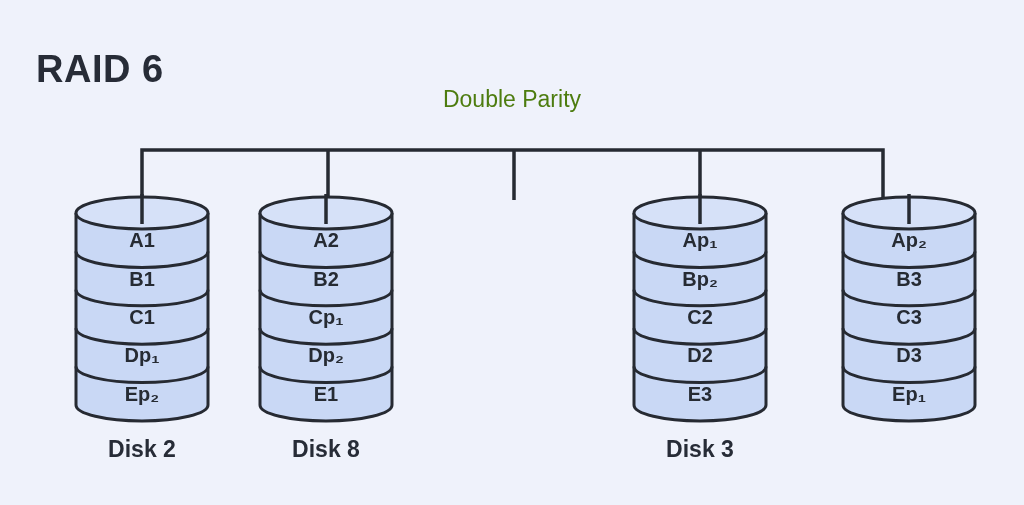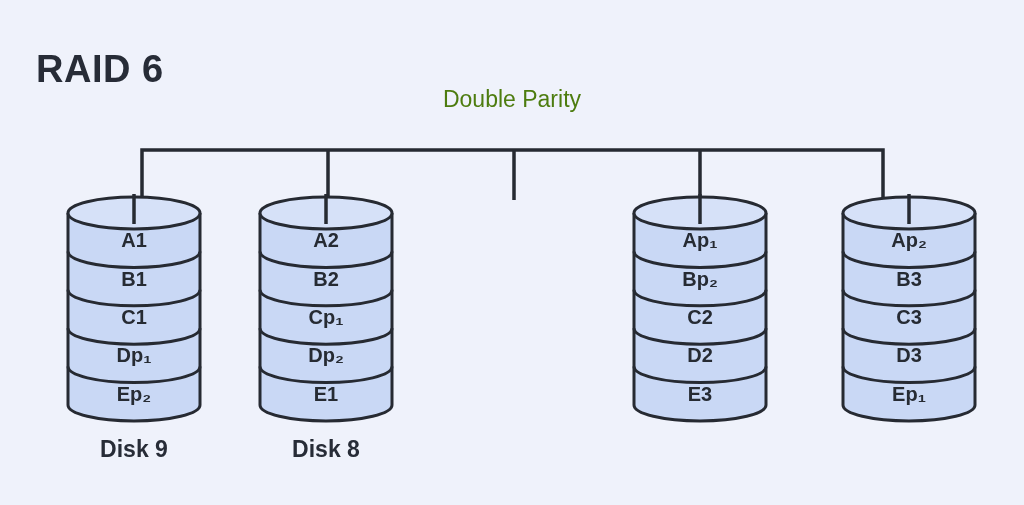--- a/index.html
+++ b/index.html
@@ -45,36 +45,36 @@
 
 <div class="canvas">
 
   <div class="page-title">RAID 6</div>
   <div class="page-subtitle">Double Parity</div>
 
   <svg class="bus-svg" width="1024" height="505">
     <path class="bus" d="M142 200 V150 H883 V200 M328 150 V200 M514 150 V200 M700 150 V200"></path>
   </svg>
 
-  <div class="disk" style="left:64px">
+  <div class="disk" style="left:72px">
     <svg class="cyl" width="140" height="232" viewBox="0 0 140 232">
       <path class="cyl-body" d="M4 19 V211 A66 16 0 0 0 136 211 V19"></path>
       <path class="cyl-div" d="M4 57.4 A66 16 0 0 0 136 57.4"></path>
       <path class="cyl-div" d="M4 95.8 A66 16 0 0 0 136 95.8"></path>
       <path class="cyl-div" d="M4 134.2 A66 16 0 0 0 136 134.2"></path>
       <path class="cyl-div" d="M4 172.6 A66 16 0 0 0 136 172.6"></path>
       <ellipse class="cyl-top" cx="70" cy="19" rx="66" ry="16"></ellipse>
       <line class="cyl-stub" x1="70" y1="0" x2="70" y2="30"></line>
       <text class="seg" x="70" y="46.2">A1</text>
       <text class="seg" x="70" y="84.6">B1</text>
       <text class="seg" x="70" y="123">C1</text>
       <text class="seg" x="70" y="161.4">Dp₁</text>
       <text class="seg" x="70" y="199.8">Ep₂</text>
     </svg>
-    <div class="disk-name">Disk 9</div>
+    <div class="disk-name">Disk 2</div>
   </div>
 
   <div class="disk" style="left:256px">
     <svg class="cyl" width="140" height="232" viewBox="0 0 140 232">
       <path class="cyl-body" d="M4 19 V211 A66 16 0 0 0 136 211 V19"></path>
       <path class="cyl-div" d="M4 57.4 A66 16 0 0 0 136 57.4"></path>
       <path class="cyl-div" d="M4 95.8 A66 16 0 0 0 136 95.8"></path>
       <path class="cyl-div" d="M4 134.2 A66 16 0 0 0 136 134.2"></path>
       <path class="cyl-div" d="M4 172.6 A66 16 0 0 0 136 172.6"></path>
       <ellipse class="cyl-top" cx="70" cy="19" rx="66" ry="16"></ellipse>
@@ -97,20 +97,21 @@
       <path class="cyl-div" d="M4 134.2 A66 16 0 0 0 136 134.2"></path>
       <path class="cyl-div" d="M4 172.6 A66 16 0 0 0 136 172.6"></path>
       <ellipse class="cyl-top" cx="70" cy="19" rx="66" ry="16"></ellipse>
       <line class="cyl-stub" x1="70" y1="0" x2="70" y2="30"></line>
       <text class="seg" x="70" y="46.2">Ap₁</text>
       <text class="seg" x="70" y="84.6">Bp₂</text>
       <text class="seg" x="70" y="123">C2</text>
       <text class="seg" x="70" y="161.4">D2</text>
       <text class="seg" x="70" y="199.8">E3</text>
     </svg>
+    <div class="disk-name">Disk 3</div>
   </div>
 
   <div class="disk" style="left:839px">
     <svg class="cyl" width="140" height="232" viewBox="0 0 140 232">
       <path class="cyl-body" d="M4 19 V211 A66 16 0 0 0 136 211 V19"></path>
       <path class="cyl-div" d="M4 57.4 A66 16 0 0 0 136 57.4"></path>
       <path class="cyl-div" d="M4 95.8 A66 16 0 0 0 136 95.8"></path>
       <path class="cyl-div" d="M4 134.2 A66 16 0 0 0 136 134.2"></path>
       <path class="cyl-div" d="M4 172.6 A66 16 0 0 0 136 172.6"></path>
       <ellipse class="cyl-top" cx="70" cy="19" rx="66" ry="16"></ellipse>

